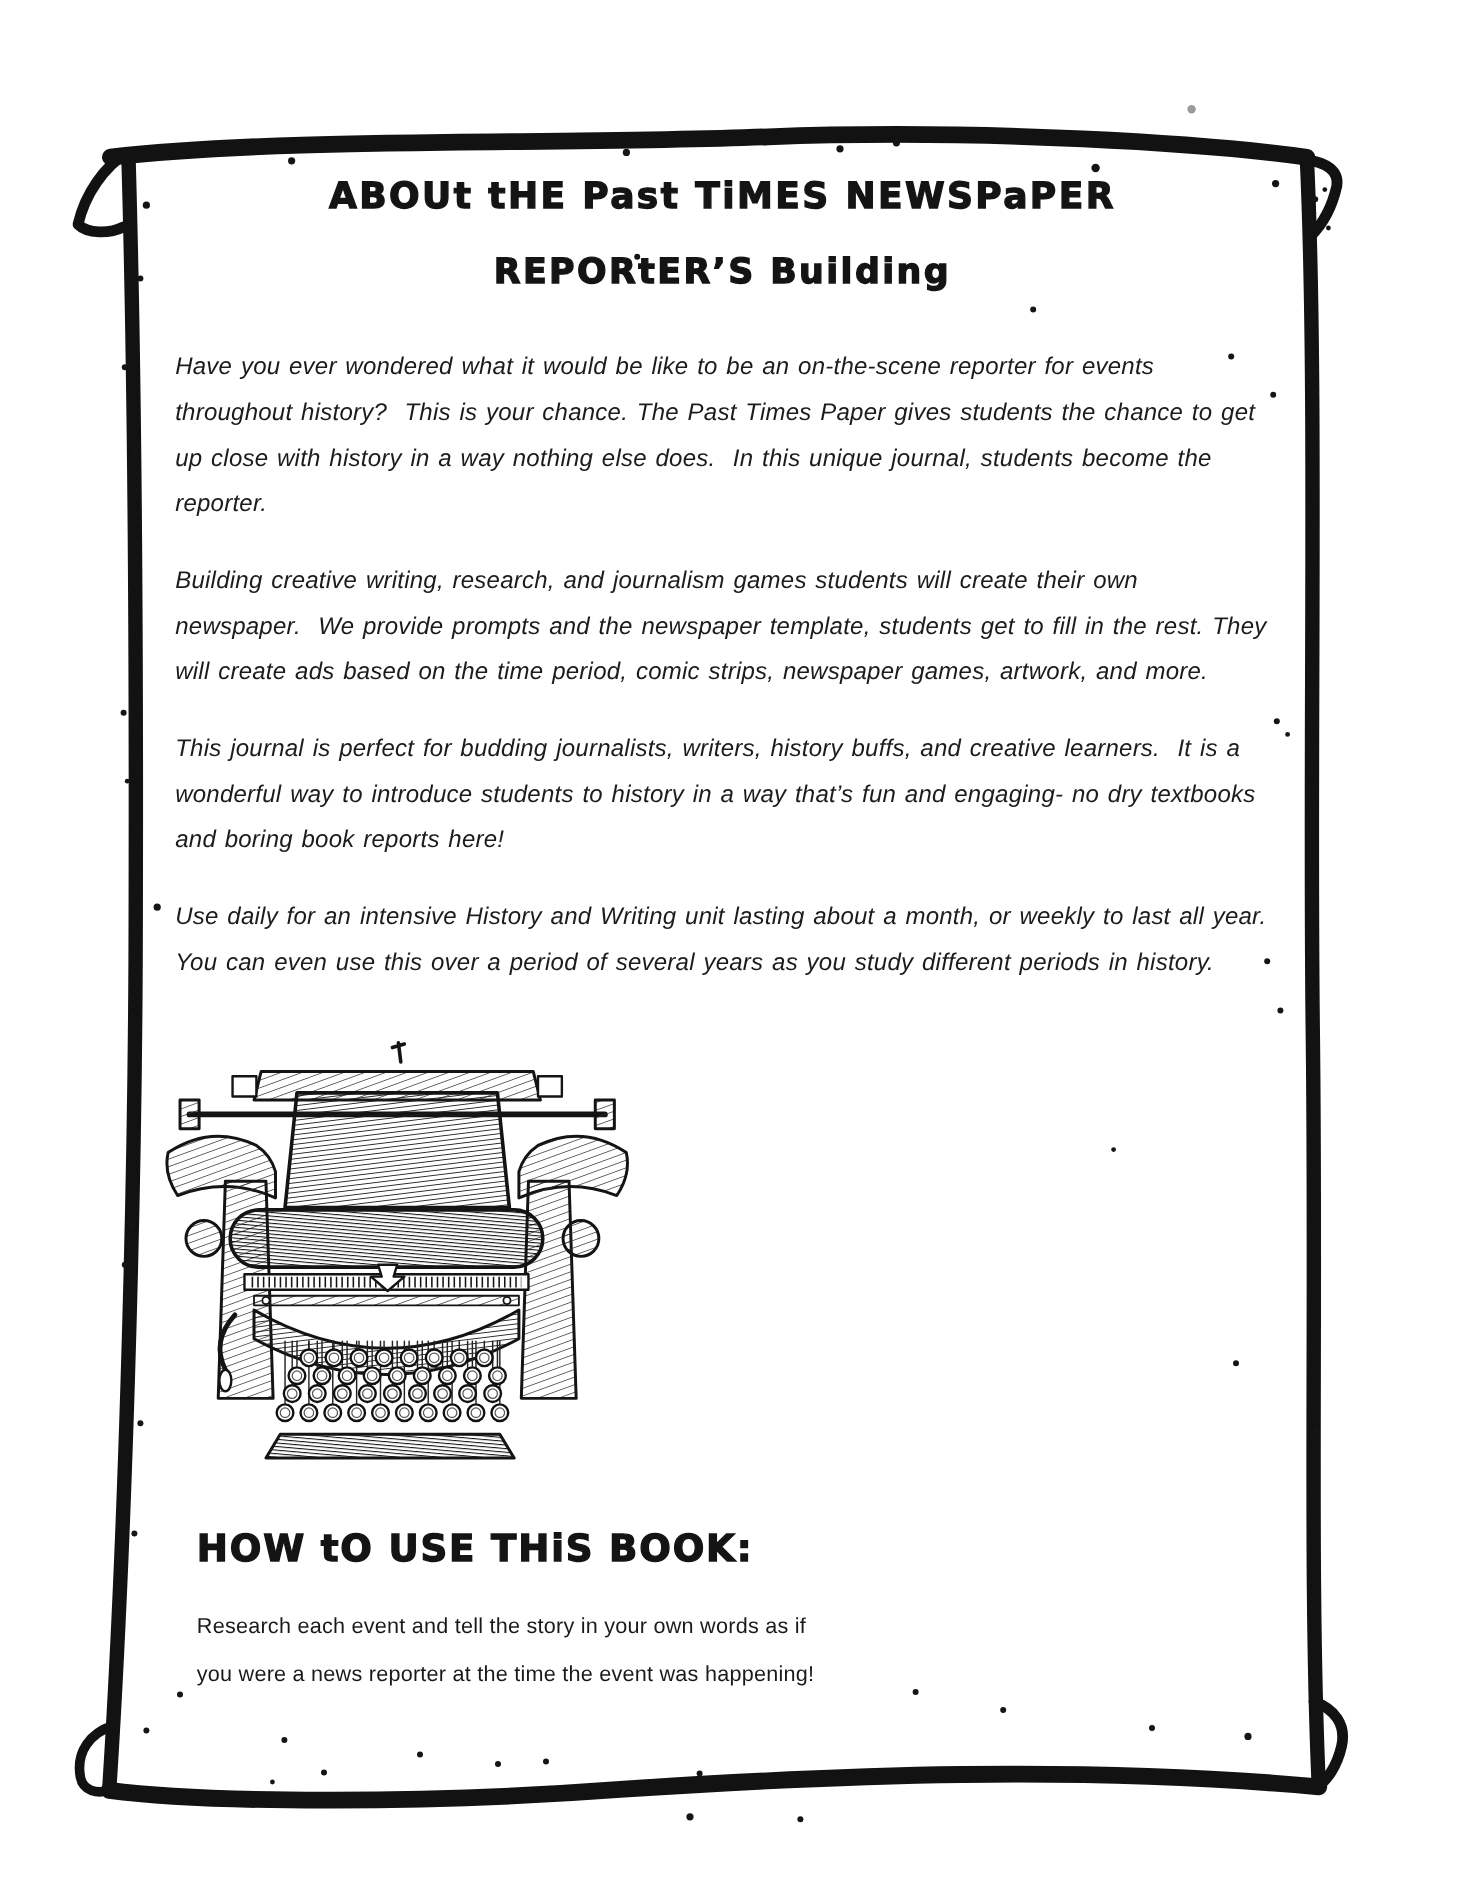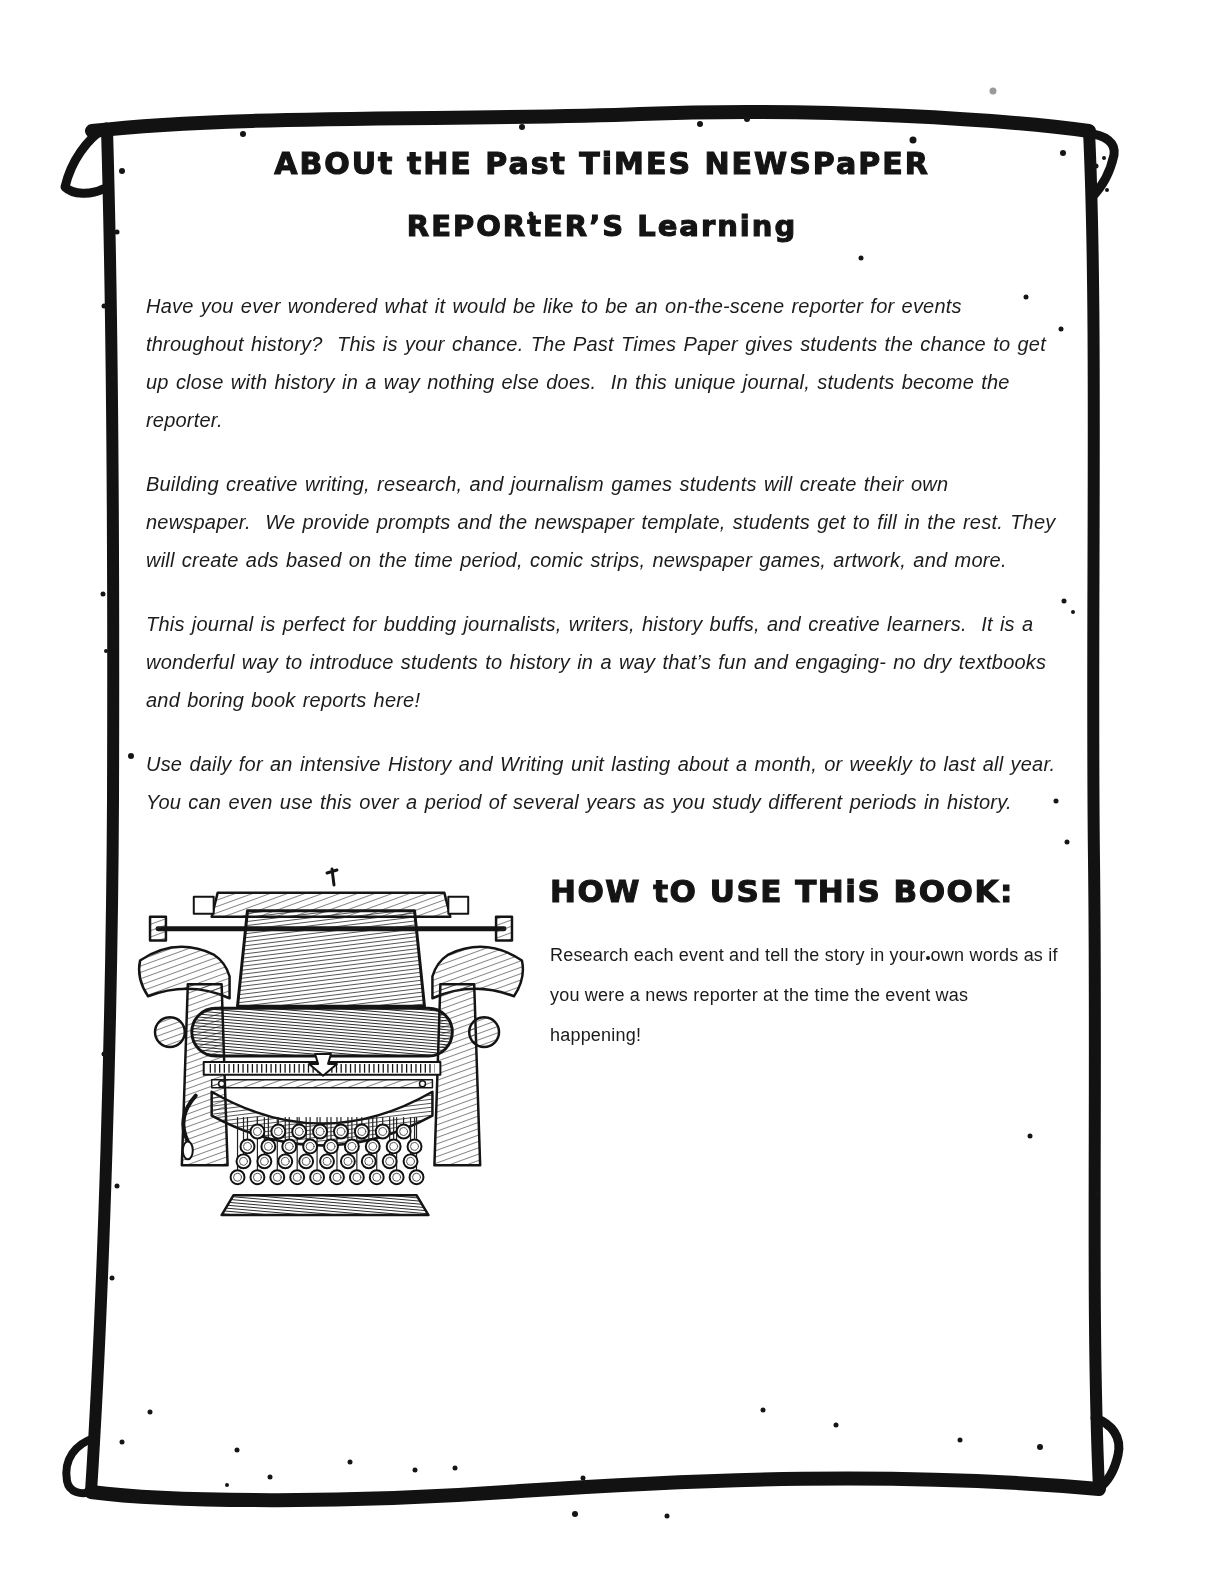--- a/index.html
+++ b/index.html
@@ -12,21 +12,21 @@
   h1.display,h2.display,h3.display{
     font-family:"DejaVu Sans",sans-serif;font-weight:bold;color:#141414;
     -webkit-text-stroke:1.1px #141414;letter-spacing:2px;margin:0;
   }
   h1.display{font-size:30px;text-align:center;}
   h2.display{font-size:29px;text-align:center;margin-top:28px;margin-bottom:44px;}
   p.body-par{
     margin:0 0 26px 0;font-size:20px;line-height:38px;letter-spacing:0.2px;
     word-spacing:1.5px;white-space:pre-wrap;color:#1c1c1c;font-style:italic;
   }
-  .bottom{display:flex;align-items:flex-start;margin-top:46px;}
+  .bottom{display:flex;align-items:flex-start;margin-top:46px;flex-direction:column;}
   .typewriter-wrap{flex:0 0 400px;margin-left:-14px;}
   .howto{width:535px;margin-left:18px;margin-top:6px;}
   h3.display{font-size:31px;letter-spacing:1.5px;margin-bottom:26px;}
   .howto p{
     margin:0 0 18px 0;font-size:18px;line-height:40px;letter-spacing:0.2px;
     white-space:pre-wrap;color:#1a1a1a;
   }
   
   .tw .rod{stroke:#222;stroke-width:1.2;}
   .tw .key{fill:#ffffff;stroke:#111;stroke-width:2;}
@@ -92,21 +92,21 @@
       <circle cx="583" cy="1478" r="2.5"></circle>
       <circle cx="350" cy="1462" r="2.5"></circle>
       <circle cx="575" cy="1514" r="3"></circle>
       <circle cx="667" cy="1516" r="2.5"></circle>
     </g>
   <circle cx="993" cy="91" r="3.5" fill="#9a9a9a"></circle>
 </svg>
 
 <div class="content">
   <h1 class="display">ABOUt tHE Past TiMES NEWSPaPER</h1>
-  <h2 class="display">REPORtER’S Learning</h2>
+  <h2 class="display">REPORtER’S Building</h2>
 
   <p class="body-par">Have you ever wondered what it would be like to be an on-the-scene reporter for events throughout history?  This is your chance. The Past Times Paper gives students the chance to get up close with history in a way nothing else does.  In this unique journal, students become the reporter.</p>
   <p class="body-par">Building creative writing, research, and journalism games students will create their own newspaper.  We provide prompts and the newspaper template, students get to fill in the rest. They will create ads based on the time period, comic strips, newspaper games, artwork, and more.</p>
   <p class="body-par">This journal is perfect for budding journalists, writers, history buffs, and creative learners.  It is a wonderful way to introduce students to history in a way that’s fun and engaging- no dry textbooks and boring book reports here!</p>
   <p class="body-par">Use daily for an intensive History and Writing unit lasting about a month, or weekly to last all year.  You can even use this over a period of several years as you study different periods in history.</p>
 
   <div class="bottom">
     <div class="typewriter-wrap">
       
       <svg class="tw" viewBox="0 0 400 355" width="398" height="353" aria-hidden="true">

